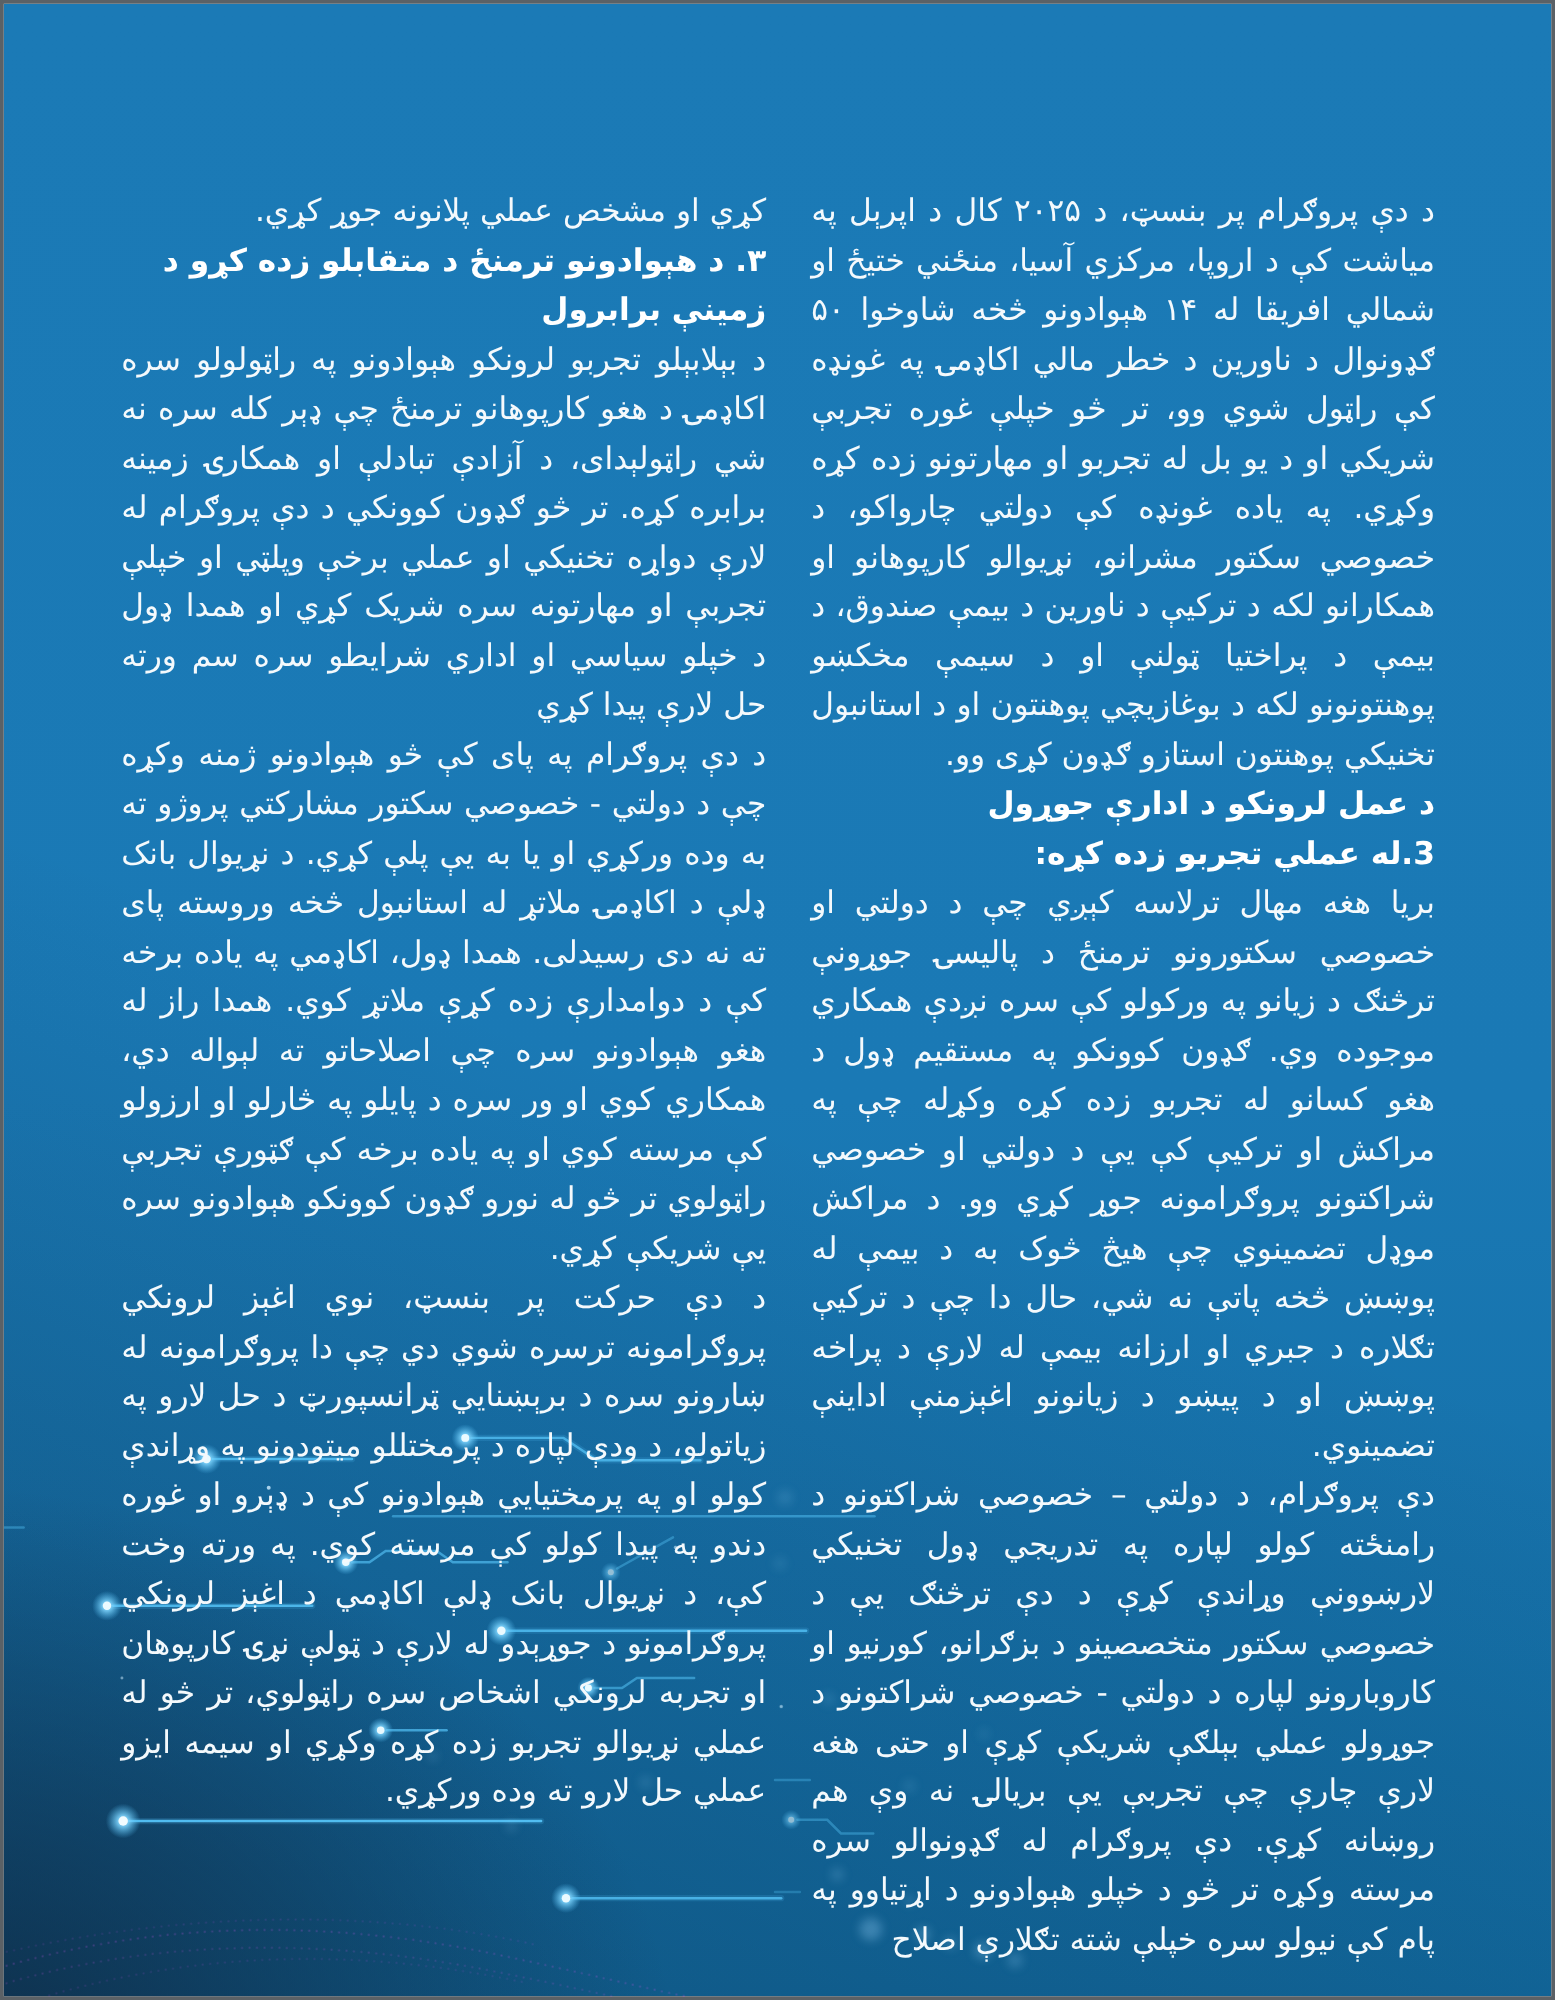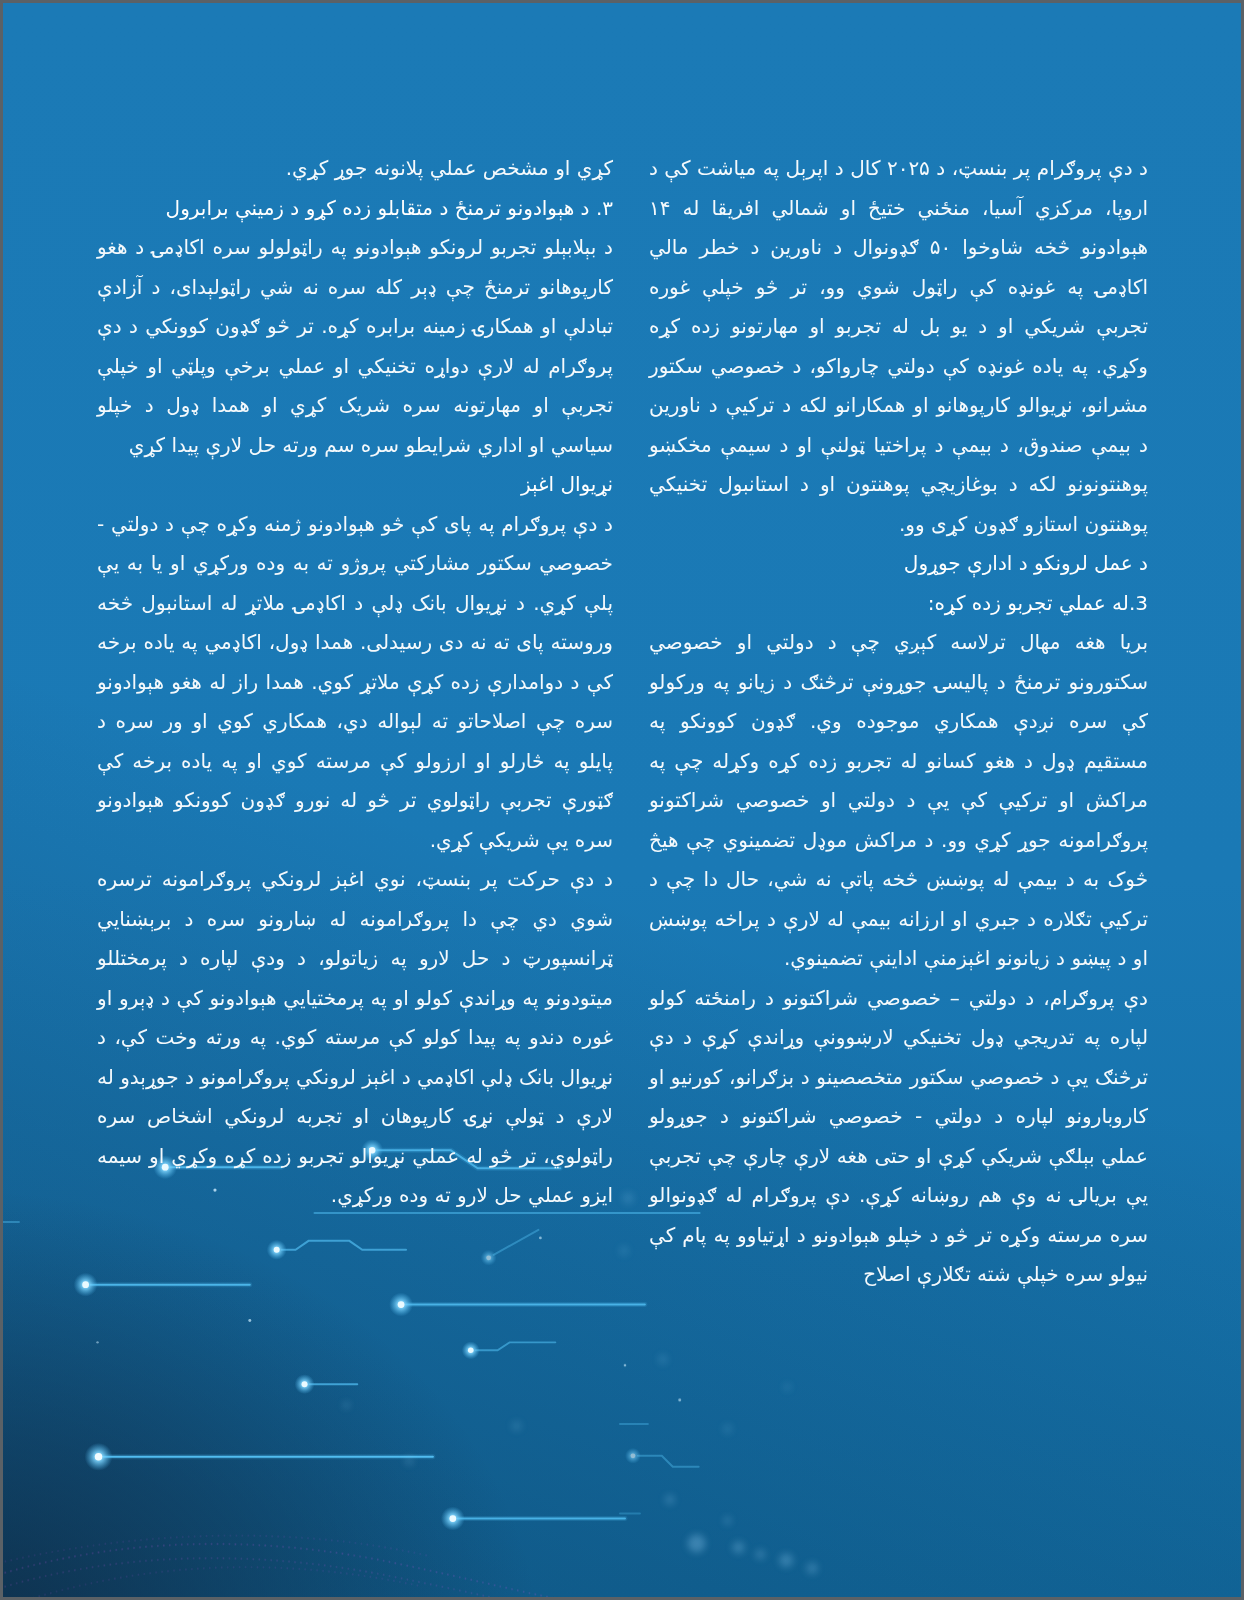--- a/index.html
+++ b/index.html
@@ -28,30 +28,30 @@
     top: 146px;
     left: 94px;
     right: 93px;
     direction: rtl;
     display: flex;
     justify-content: space-between;
     gap: 36px;
     color: #f4f9fc;
   }
   .col {
-    font-size: 20px;
+    font-size: 25px;
     line-height: 39.5px;
     text-align: justify;
     text-justify: inter-word;
   }
   .col-right { width: 500px; }
   .col-left  { width: 517px; }
   .block { margin: 0; }
   .block.h {
-    font-weight: 400;
+    font-weight: 700;
     color: #ffffff;
     text-align: right;
   }
 </style>
 </head>
 <body>
 
 <div class="page">
 
   <svg class="deco" viewBox="0 0 1244 1600" xmlns="http://www.w3.org/2000/svg" aria-hidden="true">
@@ -182,19 +182,18 @@
       <p class="block h">د عمل لرونکو د ادارې جوړول</p>
       <p class="block h">3.له عملي تجربو زده کړه:</p>
       <p class="block p">بریا هغه مهال ترلاسه کېږي چې د دولتي او خصوصي سکتورونو ترمنځ د پالیسۍ جوړونې ترڅنګ د زیانو په ورکولو کې سره نږدې همکاري موجوده وي. ګډون کوونکو په مستقیم ډول د هغو کسانو له تجربو زده کړه وکړله چې په مراکش او ترکیې کې یې د دولتي او خصوصي شراکتونو پروګرامونه جوړ کړي وو. د مراکش موډل تضمینوي چې هیڅ څوک به د بیمې له پوښښ څخه پاتې نه شي، حال دا چې د ترکیې تګلاره د جبري او ارزانه بیمې له لارې د پراخه پوښښ او د پیښو د زیانونو اغېزمنې اداینې تضمینوي.</p>
       <p class="block p">دې پروګرام، د دولتي – خصوصي شراکتونو د رامنځته کولو لپاره په تدریجي ډول تخنیکي لارښوونې وړاندې کړې د دې ترڅنګ یې د خصوصي سکتور متخصصینو د بزګرانو، کورنیو او کاروبارونو لپاره د دولتي - خصوصي شراکتونو د جوړولو عملي بېلګې شریکې کړې او حتی هغه لارې چارې چې تجربې یې بریالۍ نه وې هم روښانه کړې. دې پروګرام له ګډونوالو سره مرسته وکړه تر څو د خپلو هېوادونو د اړتیاوو په پام کې نیولو سره خپلې شته تګلارې اصلاح</p>
     </div>
 
     <div class="col col-left">
       <p class="block p">کړي او مشخص عملي پلانونه جوړ کړي.</p>
       <p class="block h">۳. د هېوادونو ترمنځ د متقابلو زده کړو د زمینې برابرول</p>
       <p class="block p">د بېلابېلو تجربو لرونکو هېوادونو په راټولولو سره اکاډمۍ د هغو کارپوهانو ترمنځ چې ډېر کله سره نه شي راټولېدای، د آزادې تبادلې او همکارۍ زمینه برابره کړه. تر څو ګډون کوونکي د دې پروګرام له لارې دواړه تخنیکي او عملي برخې وپلټي او خپلې تجربې او مهارتونه سره شریک کړي او همدا ډول د خپلو سیاسي او اداري شرایطو سره سم ورته حل لارې پیدا کړي</p>
-      <p class="block h">نړیوال اغېز</p>
       <p class="block p">د دې پروګرام په پای کې څو هېوادونو ژمنه وکړه چې د دولتي - خصوصي سکتور مشارکتي پروژو ته به وده ورکړي او یا به یې پلې کړي. د نړیوال بانک ډلې د اکاډمۍ ملاتړ له استانبول څخه وروسته پای ته نه دی رسیدلی. همدا ډول، اکاډمي په یاده برخه کې د دوامدارې زده کړې ملاتړ کوي. همدا راز له هغو هېوادونو سره چې اصلاحاتو ته لېواله دي، همکاري کوي او ور سره د پایلو په څارلو او ارزولو کې مرسته کوي او په یاده برخه کې ګټورې تجربې راټولوي تر څو له نورو ګډون کوونکو هېوادونو سره یې شریکې کړي.</p>
       <p class="block p">د دې حرکت پر بنسټ، نوي اغېز لرونکي پروګرامونه ترسره شوي دي چې دا پروګرامونه له ښارونو سره د برېښنایي ټرانسپورټ د حل لارو په زیاتولو، د ودې لپاره د پرمختللو میتودونو په وړاندې کولو او په پرمختیایي هېوادونو کې د ډېرو او غوره دندو په پیدا کولو کې مرسته کوي. په ورته وخت کې، د نړیوال بانک ډلې اکاډمي د اغېز لرونکي پروګرامونو د جوړېدو له لارې د ټولې نړۍ کارپوهان او تجربه لرونکي اشخاص سره راټولوي، تر څو له عملي نړیوالو تجربو زده کړه وکړي او سیمه ایزو عملي حل لارو ته وده ورکړي.</p>
     </div>
 
   </div>
 </div>
 
 </body></html>

